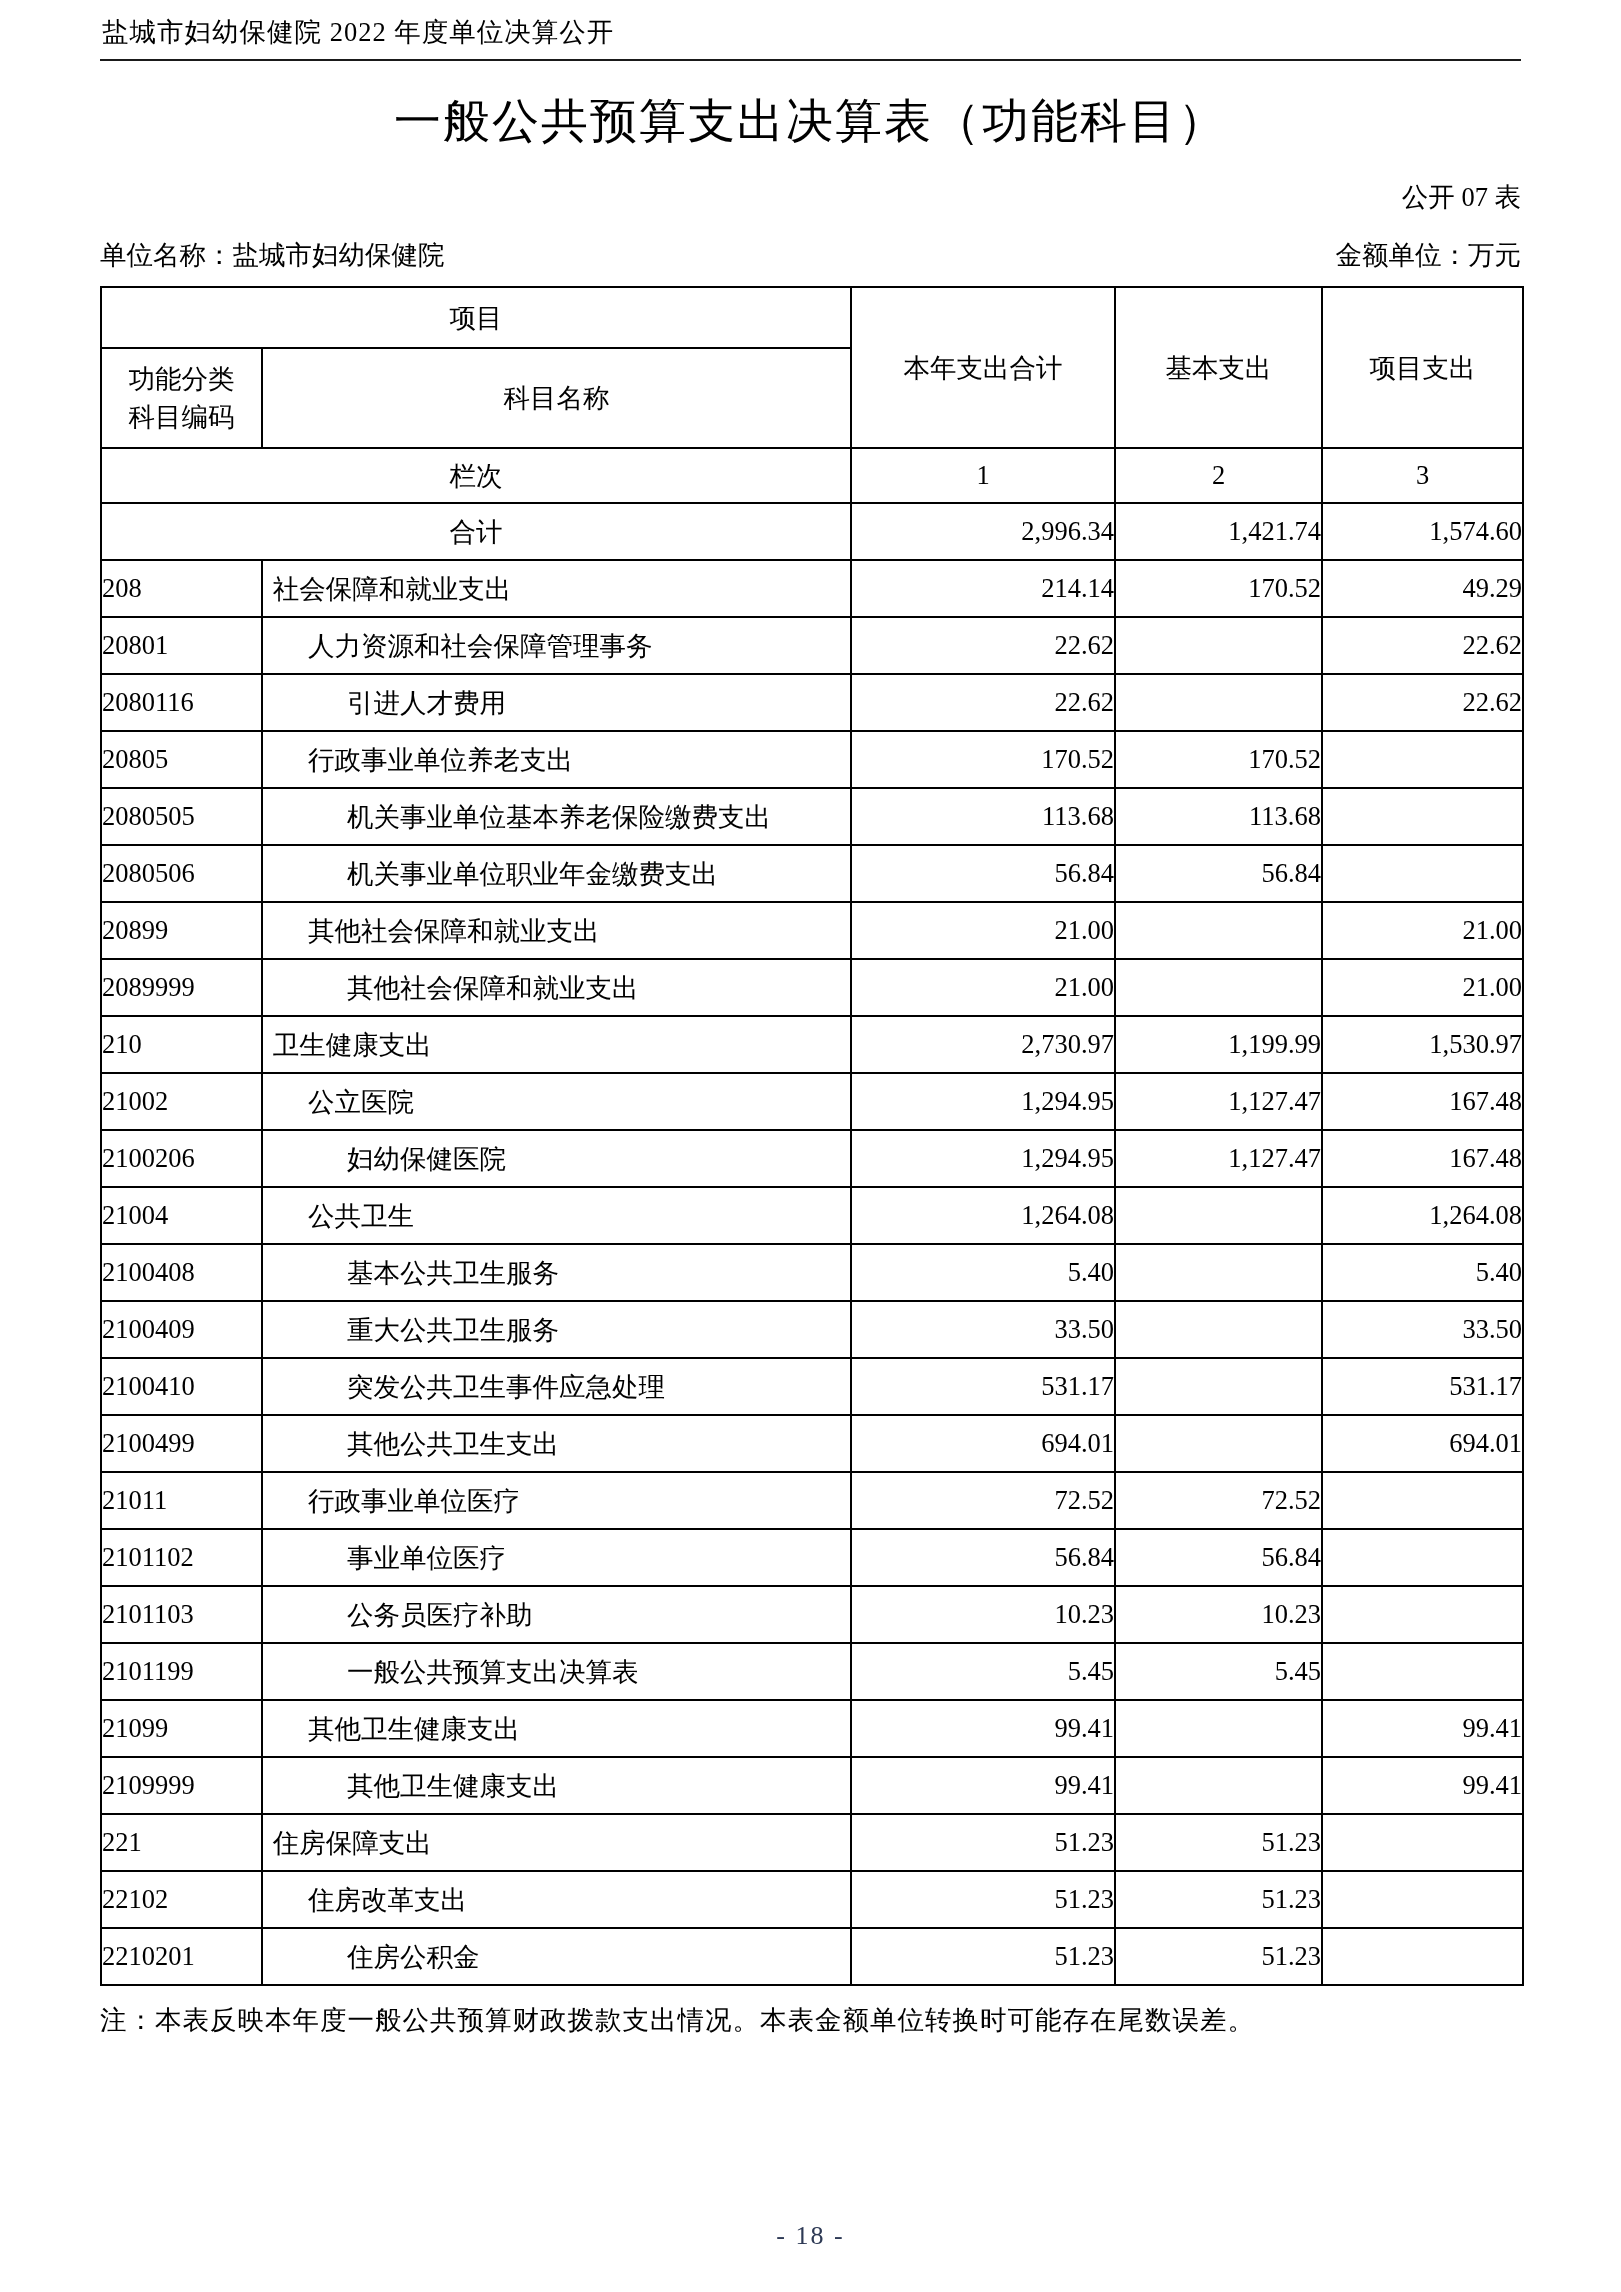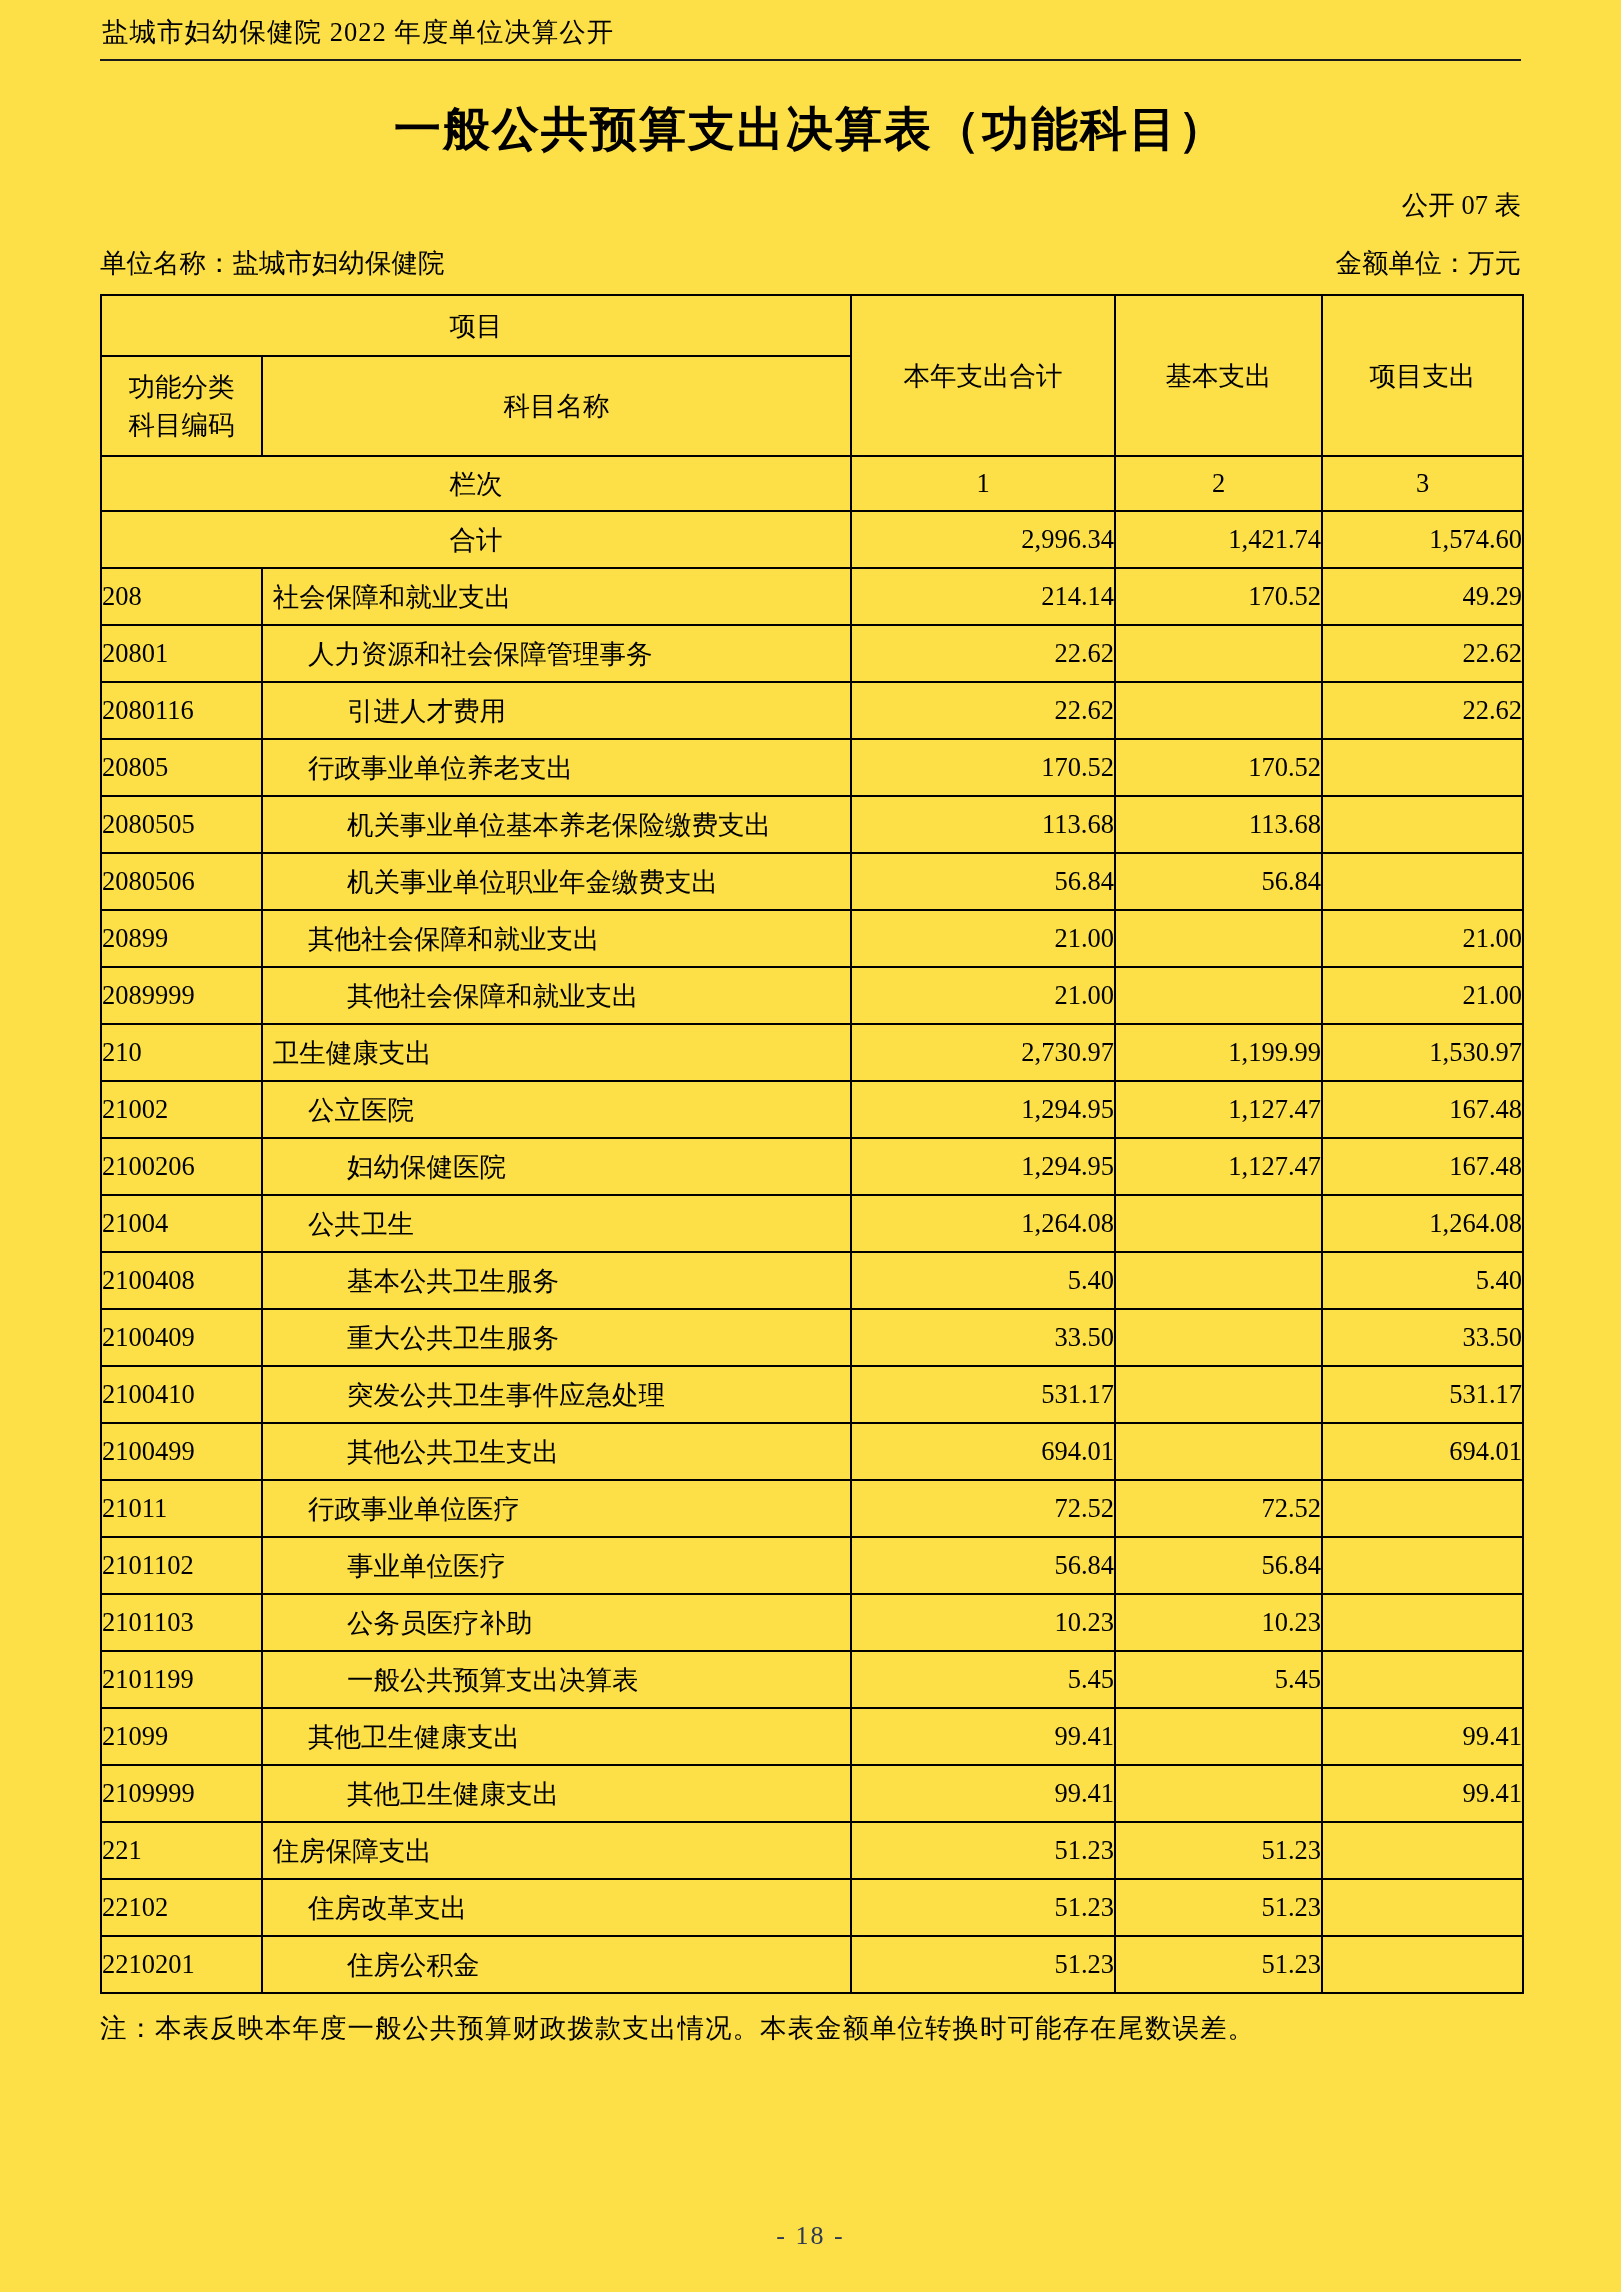--- a/index.html
+++ b/index.html
@@ -1,37 +1,37 @@
 <!DOCTYPE html>
 <html><head>
 <meta charset="utf-8">
 <style>
   html,body { margin:0; padding:0; background:#e8e8e8; }
   .page {
     position: relative;
     width: 1621px; height: 2293px;
     margin: 0 auto;
-    background: #fde047;
+    background: #ffffff;
     font-family: "Liberation Serif", "DejaVu Serif", serif;
     color: #000;
     box-sizing: border-box;
     padding: 13.7px 100px 0 100px;
   }
   .doc-header {
     font-size: 26.5px;
     letter-spacing: 1px;
     padding-left: 2px;
     padding-bottom: 9.8px;
     border-bottom: 2.9px solid #1a1a1a;
   }
   .doc-title {
-    margin-top: 37px;
+    margin-top: 29px;
     text-align: center;
     font-size: 47px;
-    font-weight: bold;
+    font-weight: normal;
     letter-spacing: 2px;
   }
   .table-label {
     margin-top: 25.5px;
     text-align: right;
     font-size: 26.5px;
   }
   .meta-row {
     margin-top: 21.6px;
     display: flex;

